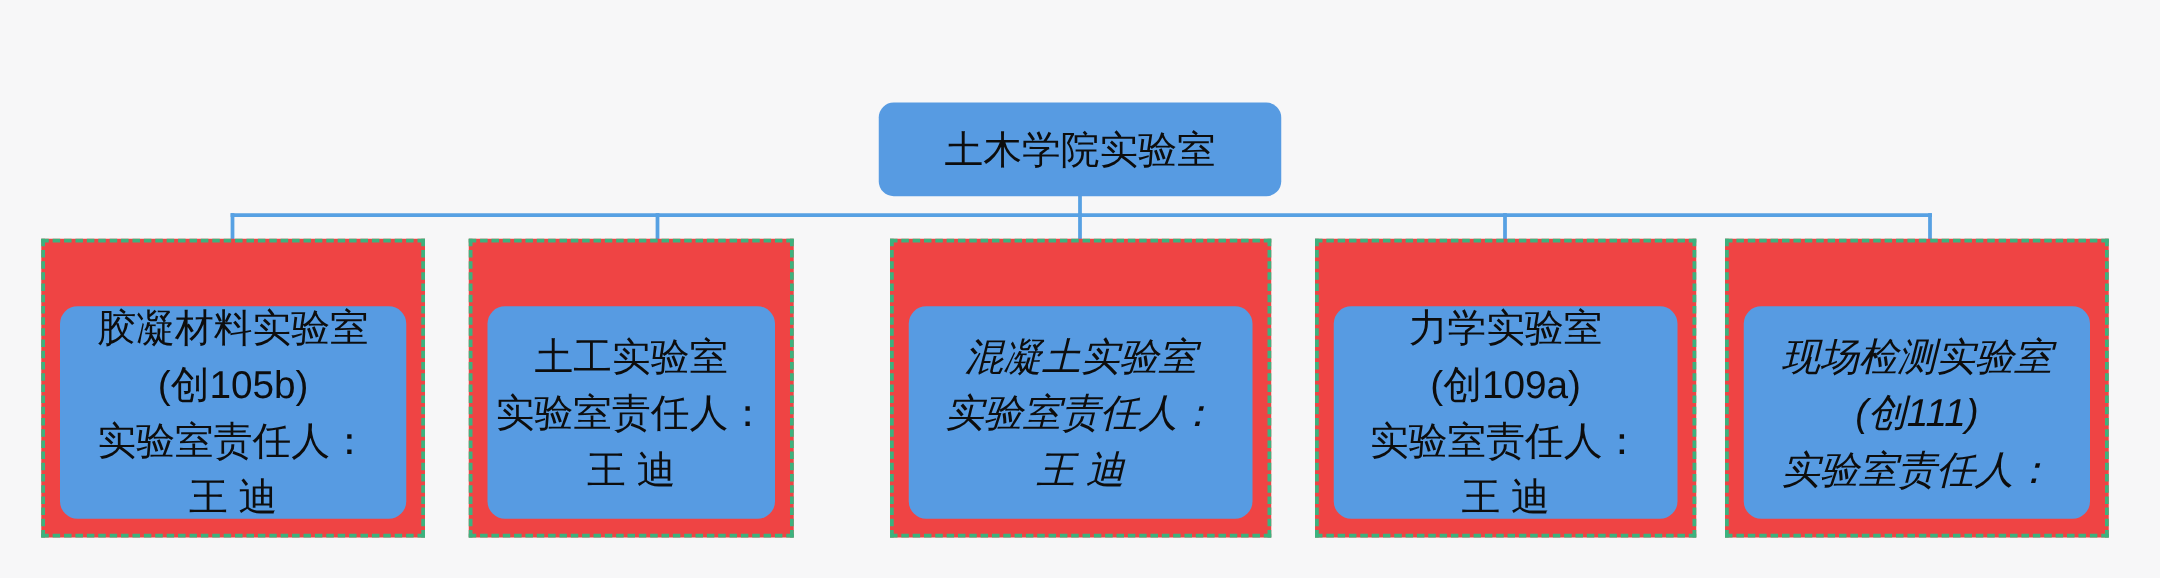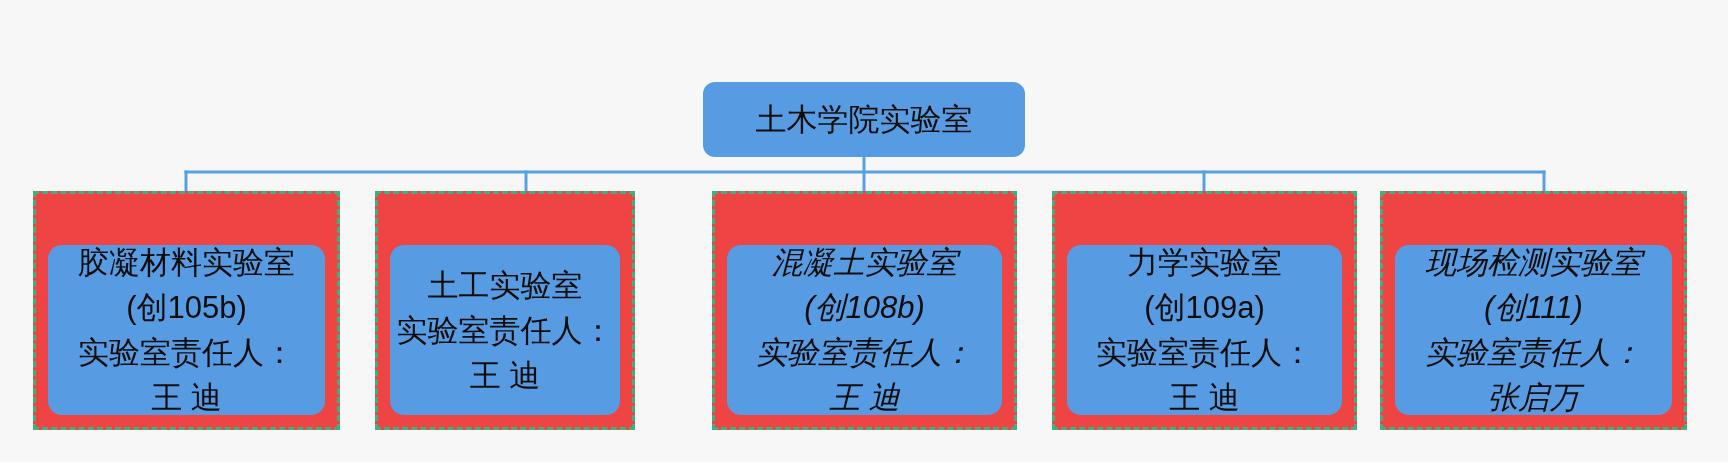--- a/index.html
+++ b/index.html
@@ -105,37 +105,35 @@
     <div class="node lab-node">
       <div>土工实验室</div>
       <div>实验室责任人：</div>
       <div>王 迪</div>
     </div>
   </div>
 
   <div class="lab-group g2">
     <div class="node lab-node">
       <div>混凝土实验室</div>
-      <div>(创108b)</div>
       <div>实验室责任人：</div>
       <div>王 迪</div>
     </div>
   </div>
 
   <div class="lab-group g3">
     <div class="node lab-node">
       <div>力学实验室</div>
       <div>(创109a)</div>
       <div>实验室责任人：</div>
       <div>王 迪</div>
     </div>
   </div>
 
   <div class="lab-group g4">
     <div class="node lab-node">
       <div>现场检测实验室</div>
       <div>(创111)</div>
       <div>实验室责任人：</div>
-      <div>张启万</div>
     </div>
   </div>
 
 </div>
 
 </body></html>

